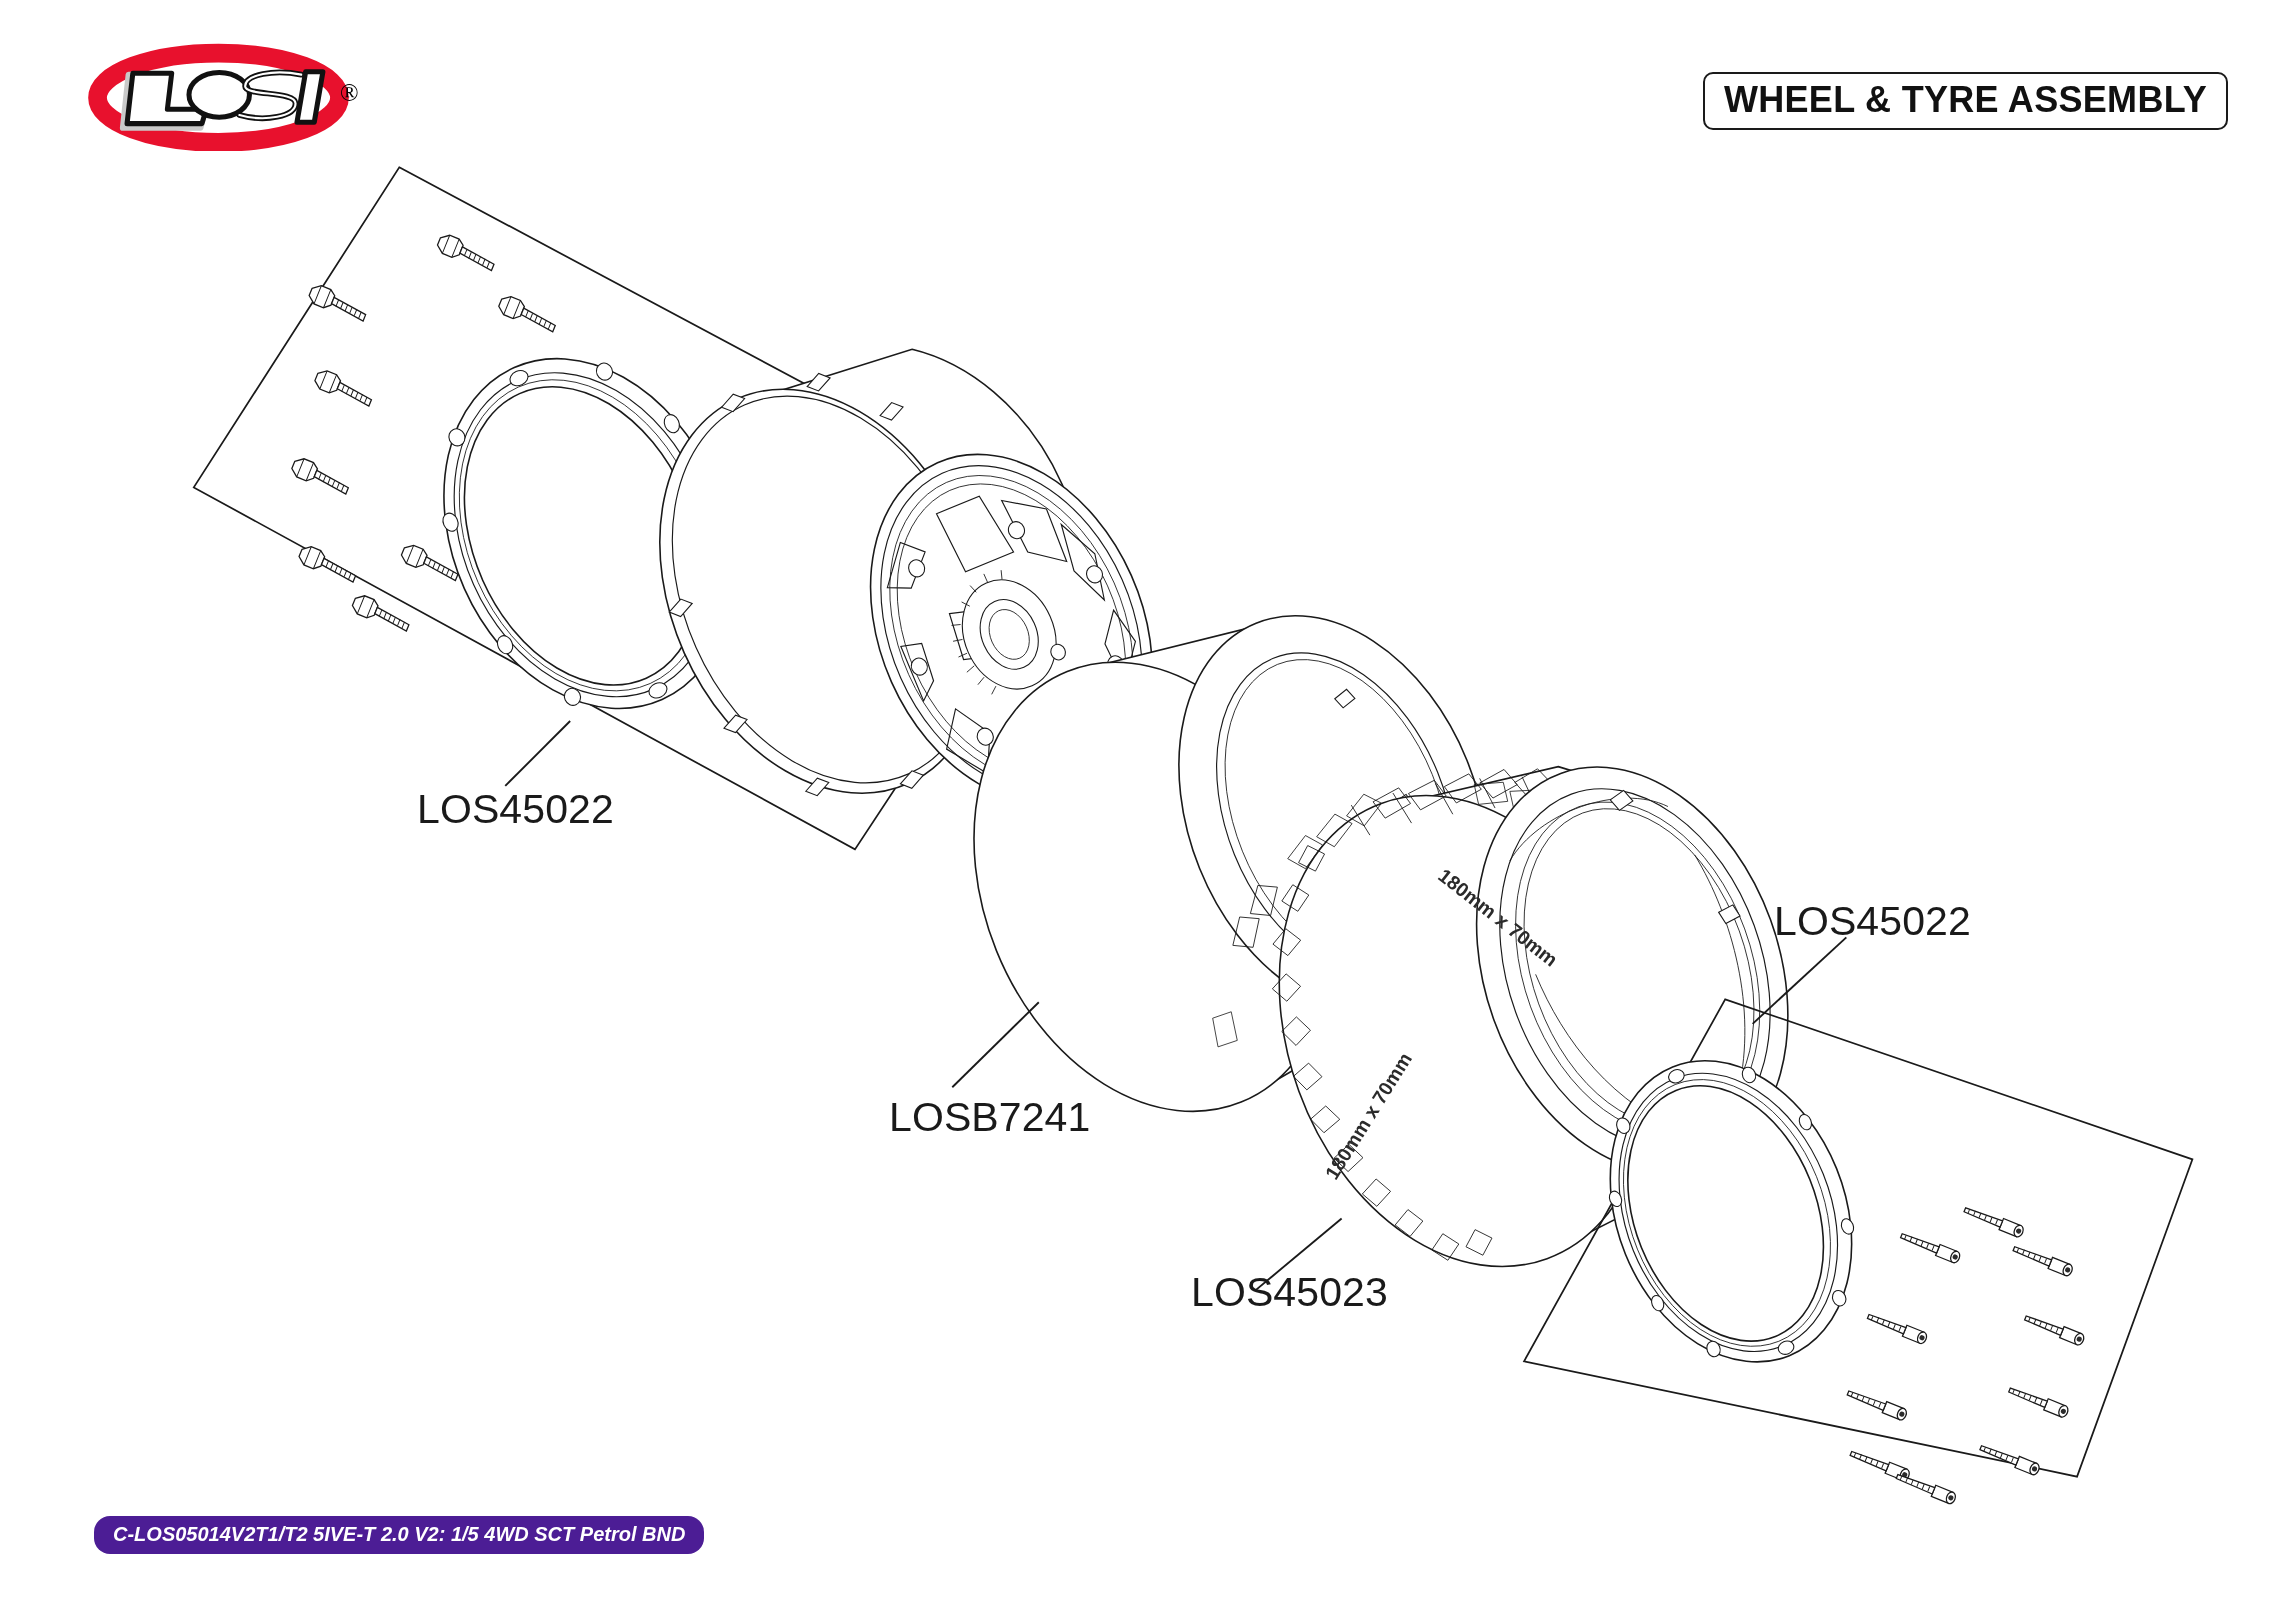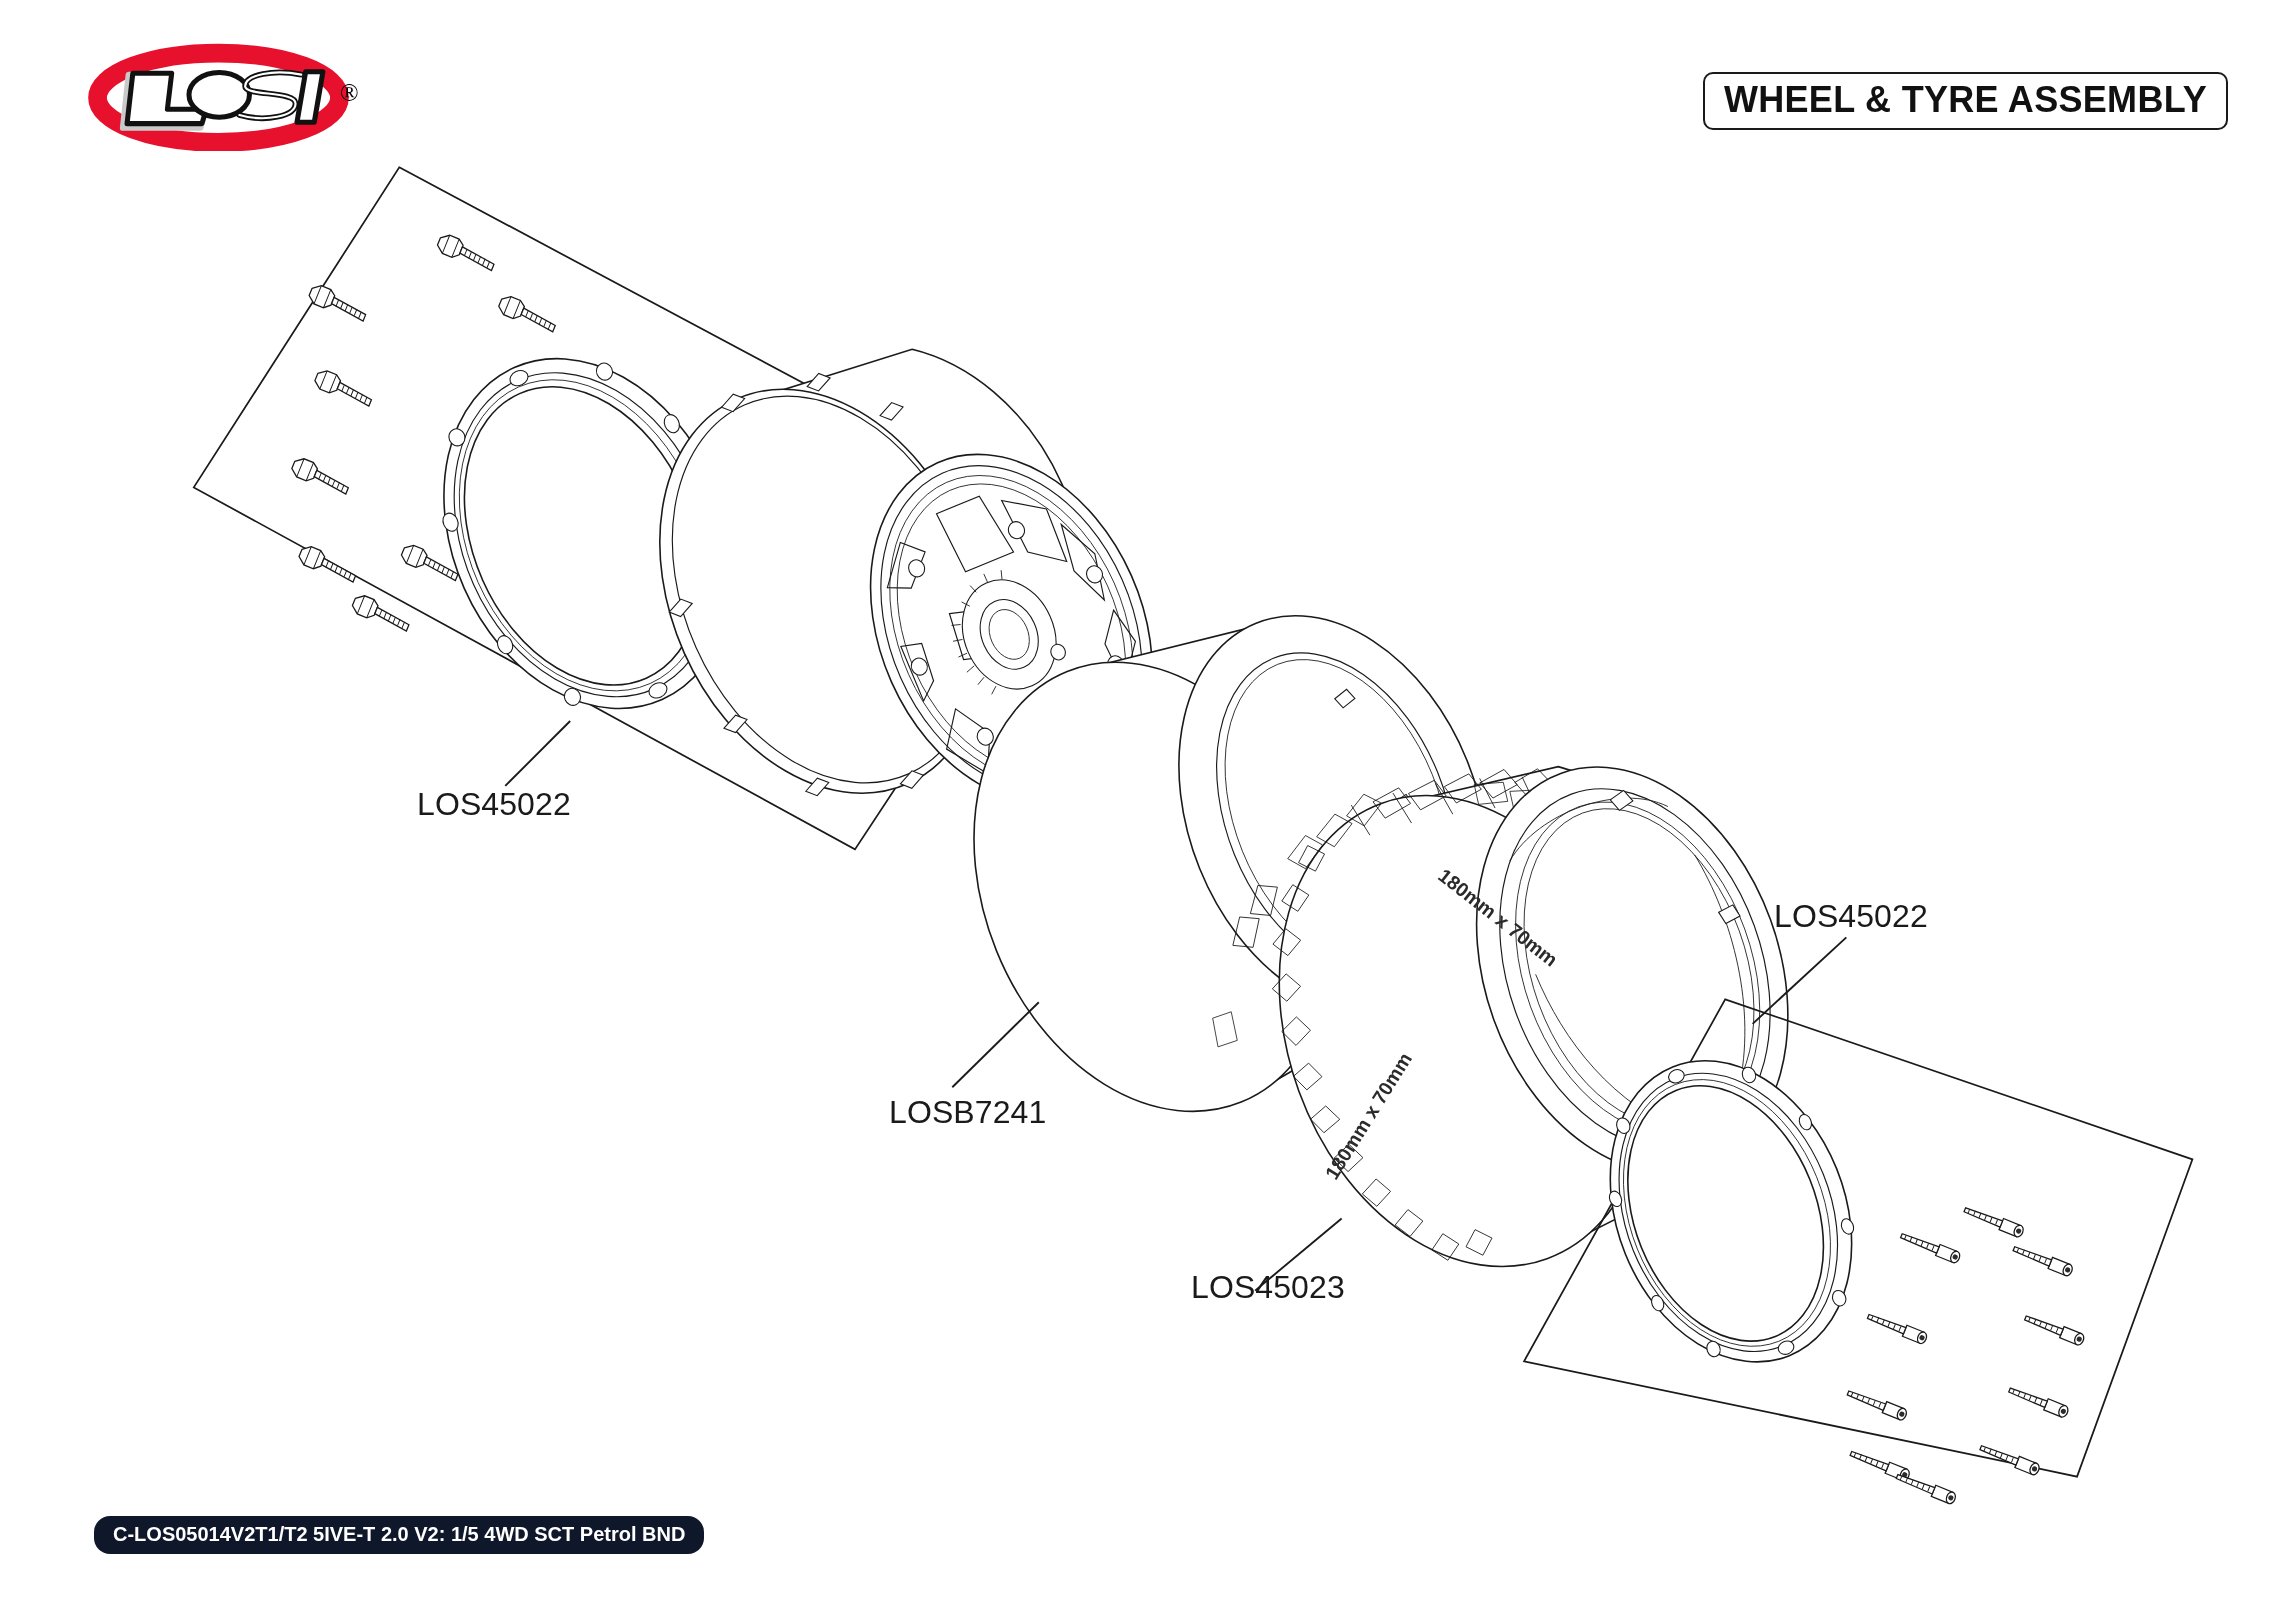--- a/index.html
+++ b/index.html
@@ -54,23 +54,24 @@
     color: #111111;
     white-space: nowrap;
     line-height: 1.05;
   }
 
   
   #footer-badge {
     position: absolute;
     left: 94px;
     top: 1516px;
-    background: #0f172a;
+    background: #4c1d95;
     border-radius: 16px;
     padding: 7.2px 19px 8.7px 19px;
+    font-style: italic;
   }
   #footer-badge .badge-text {
     font-size: 20px;
     font-weight: bold;
     color: #ffffff;
     white-space: nowrap;
     line-height: 1.1;
   }
 
   
@@ -79,21 +80,21 @@
     left: 0;
     top: 0;
     width: 2273px;
     height: 1623px;
   }
   #drawing svg { display: block; width: 100%; height: 100%; }
 
   
   .callout {
     position: absolute;
-    font-size: 32px;
+    font-size: 41px;
     color: #1a1a1a;
     white-space: nowrap;
     letter-spacing: 0.1px;
   }
   #callout-left-hardware  { left: 417px;  top: 786px; }
   #callout-foam           { left: 889px; top: 1073px; margin-top: 21px; }
   #callout-tyre           { left: 1191px; top: 1269px; }
   #callout-right-hardware { left: 1774px; top: 898px; }
 
   

